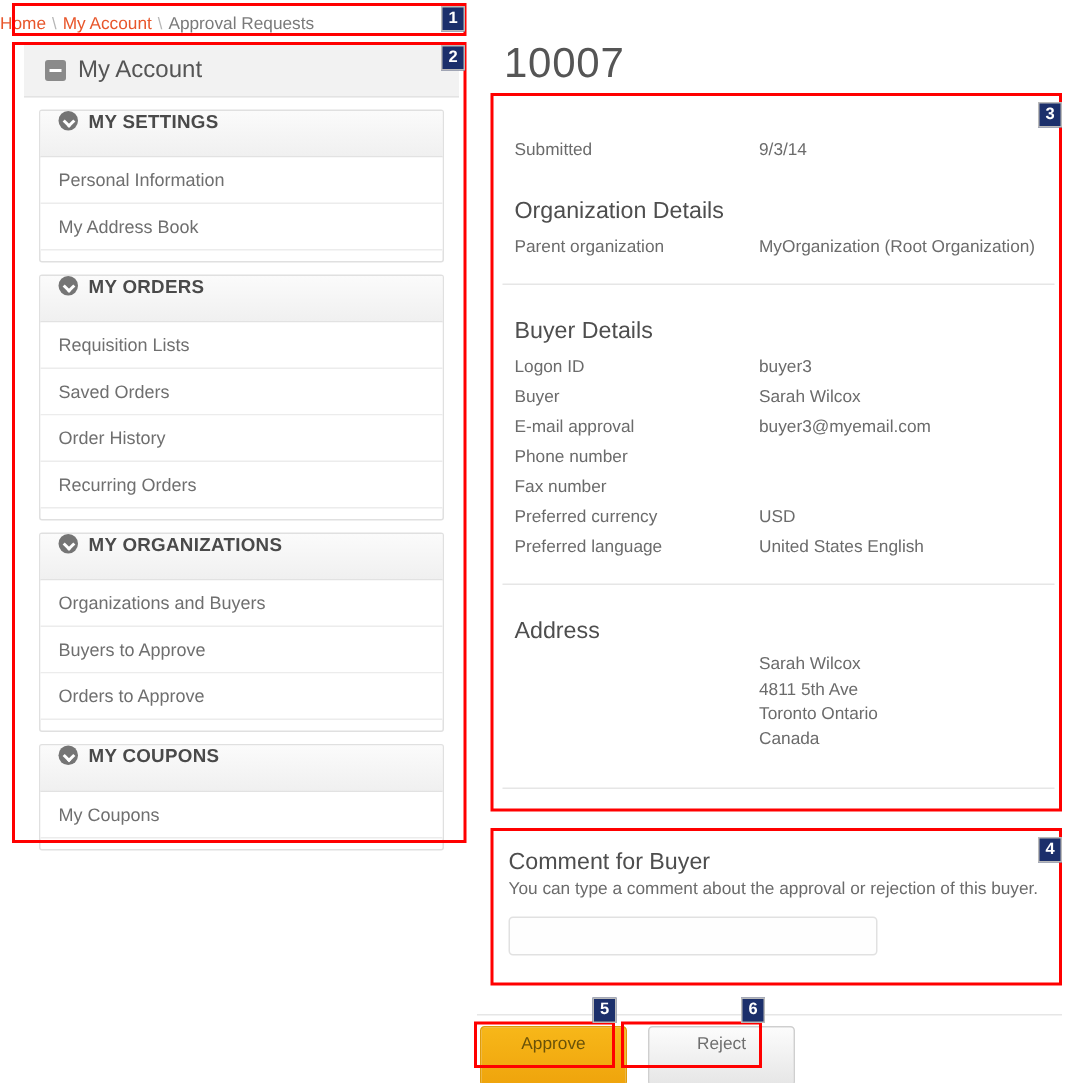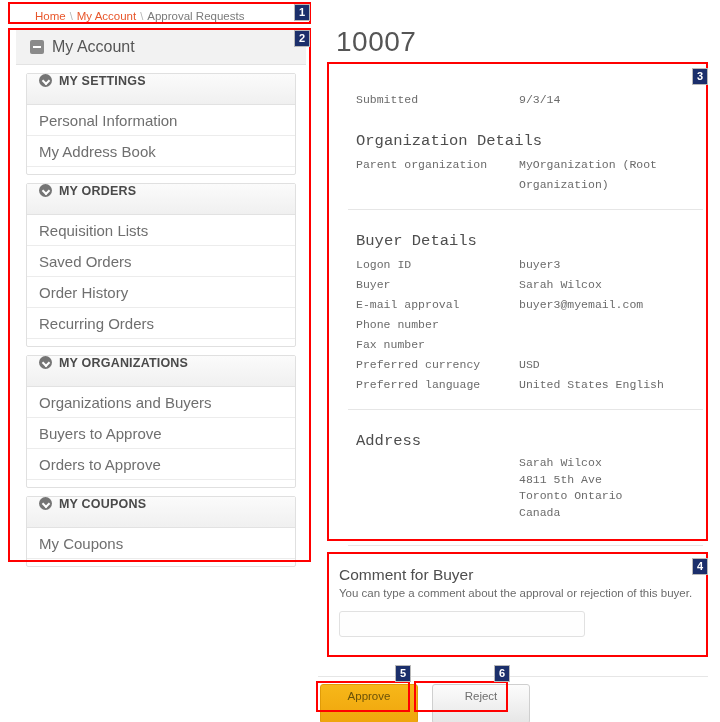--- a/index.html
+++ b/index.html
@@ -37,28 +37,27 @@
     font-size: 11px;
     font-weight: bold;
     line-height: 15px;
     text-align: center;
     z-index: 41;
   }
 
   
   #breadcrumb {
     position: absolute;
-    left: 20px;
+    left: 0;
     top: 8px;
     width: 296px;
     height: 16px;
     font-size: 11.5px;
     white-space: nowrap;
     line-height: 16px;
-    padding-left: 15px;
   }
   #breadcrumb a {
     color: #e8562b;
     text-decoration: none;
   }
   #breadcrumb .crumb-current { color: #7a7a7a; }
   #breadcrumb .crumb-sep {
     color: #b6b6b6;
     padding: 0 4px;
     font-size: 11px;
@@ -142,21 +141,21 @@
     height: 4px;
     border-right: 2px solid #ffffff;
     border-bottom: 2px solid #ffffff;
     transform: rotate(45deg);
   }
   .panel-link {
     height: 30px;
     display: flex;
     align-items: center;
     padding-left: 12px;
-    font-size: 15px;
+    font-size: 12px;
     color: #6f6f6f;
     border-bottom: 1px solid #ececec;
     background: #ffffff;
     cursor: pointer;
   }
   .panel-link:last-child { border-bottom: 1px solid #ececec; }
 
   
   #main-title {
     position: absolute;
@@ -166,22 +165,21 @@
     color: #555555;
     letter-spacing: 0.5px;
   }
   #detail-panel {
     position: absolute;
     left: 327px;
     top: 62px;
     width: 380px;
     height: 478px;
     box-sizing: border-box;
-    padding: 28px 0 0 17px;
-    font-family: Liberation Mono, monospace;
+    padding: 28px 0 0 4px;
   }
   .detail-row {
     display: flex;
     font-size: 11.5px;
     line-height: 20px;
     color: #6b6b6b;
     padding: 0 12px;
   }
   .detail-row .dl { width: 163px; flex: 0 0 163px; }
   .detail-row .dv { flex: 1 1 auto; }

